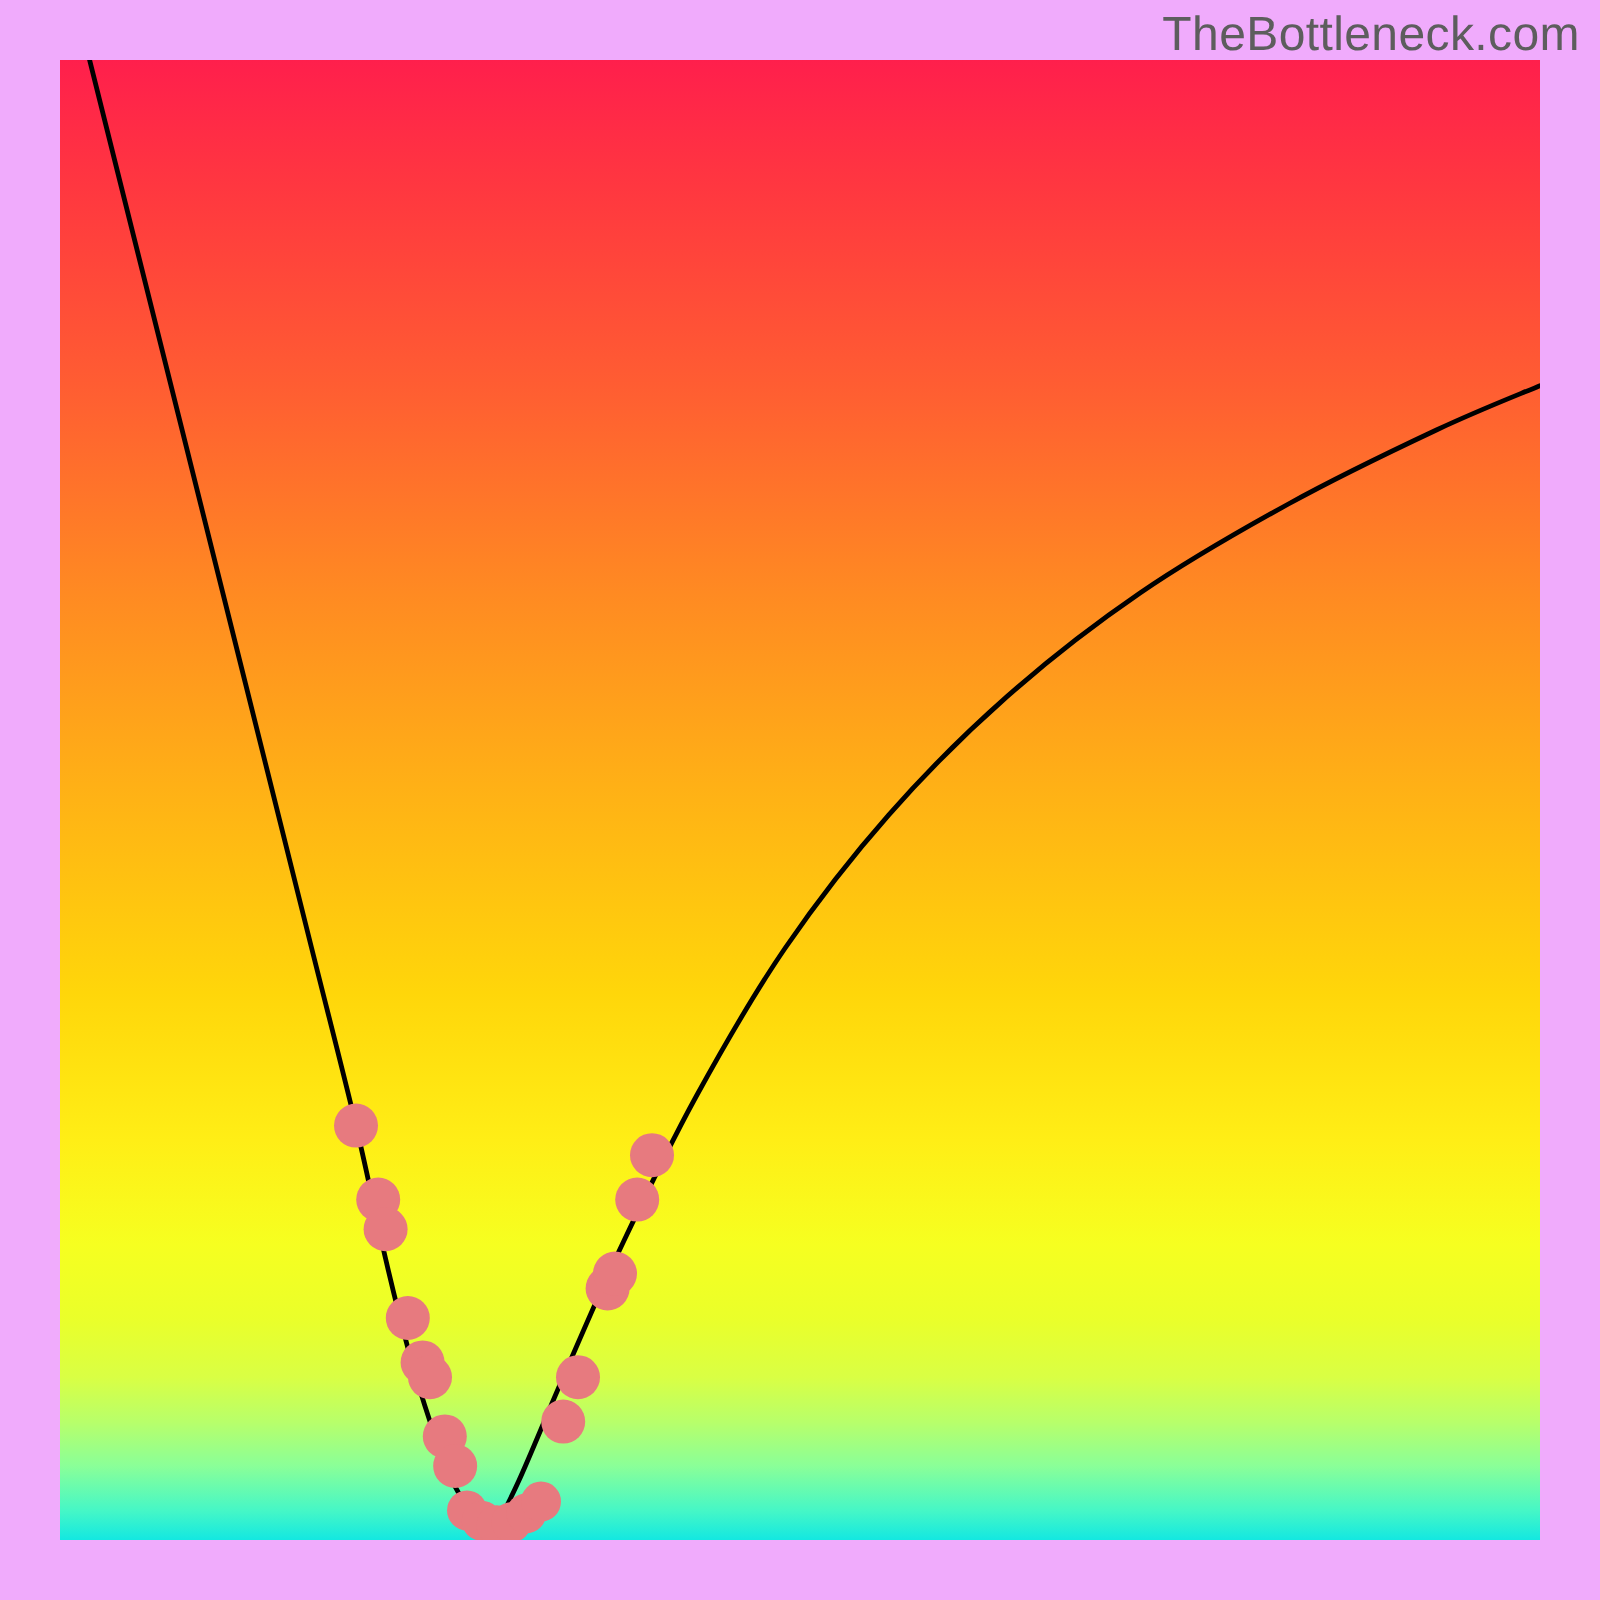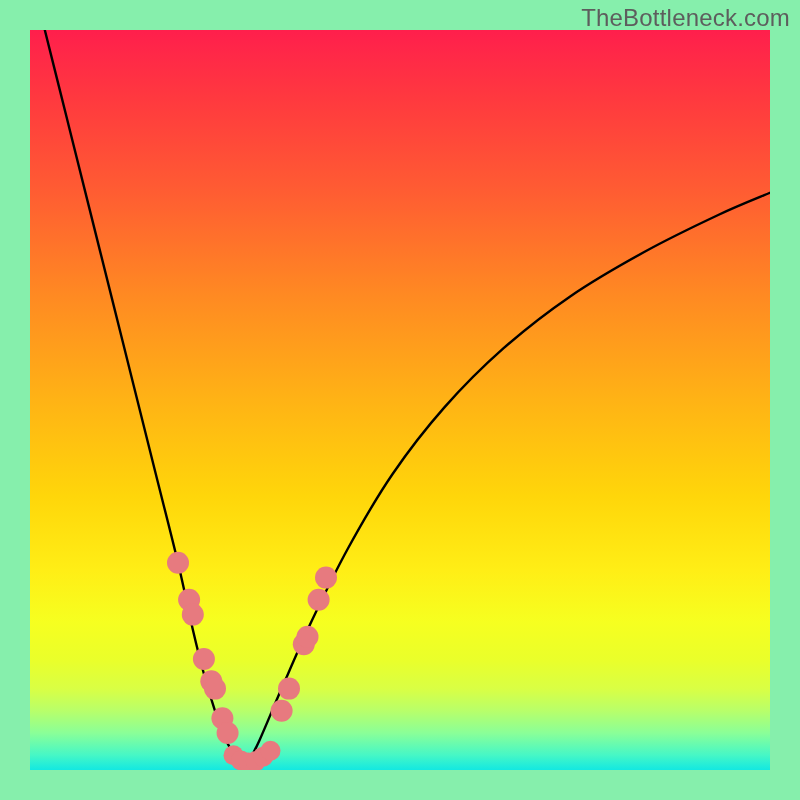--- a/index.html
+++ b/index.html
@@ -8,21 +8,21 @@
     width: 800px;
     height: 800px;
     overflow: hidden;
     background: #000;
     font-family: Arial, Helvetica, sans-serif;
   }
   .frame {
     position: absolute;
     left: 0; top: 0;
     width: 800px; height: 800px;
-    background: #86efac;
+    background: #f0abfc;
   }
   .plot {
     position: absolute;
     left: 30px;
     top: 30px;
     width: 740px;
     height: 740px;
     background: linear-gradient(to bottom,
       #ff1f4c 0%,
       #ff3b3e 10%,

